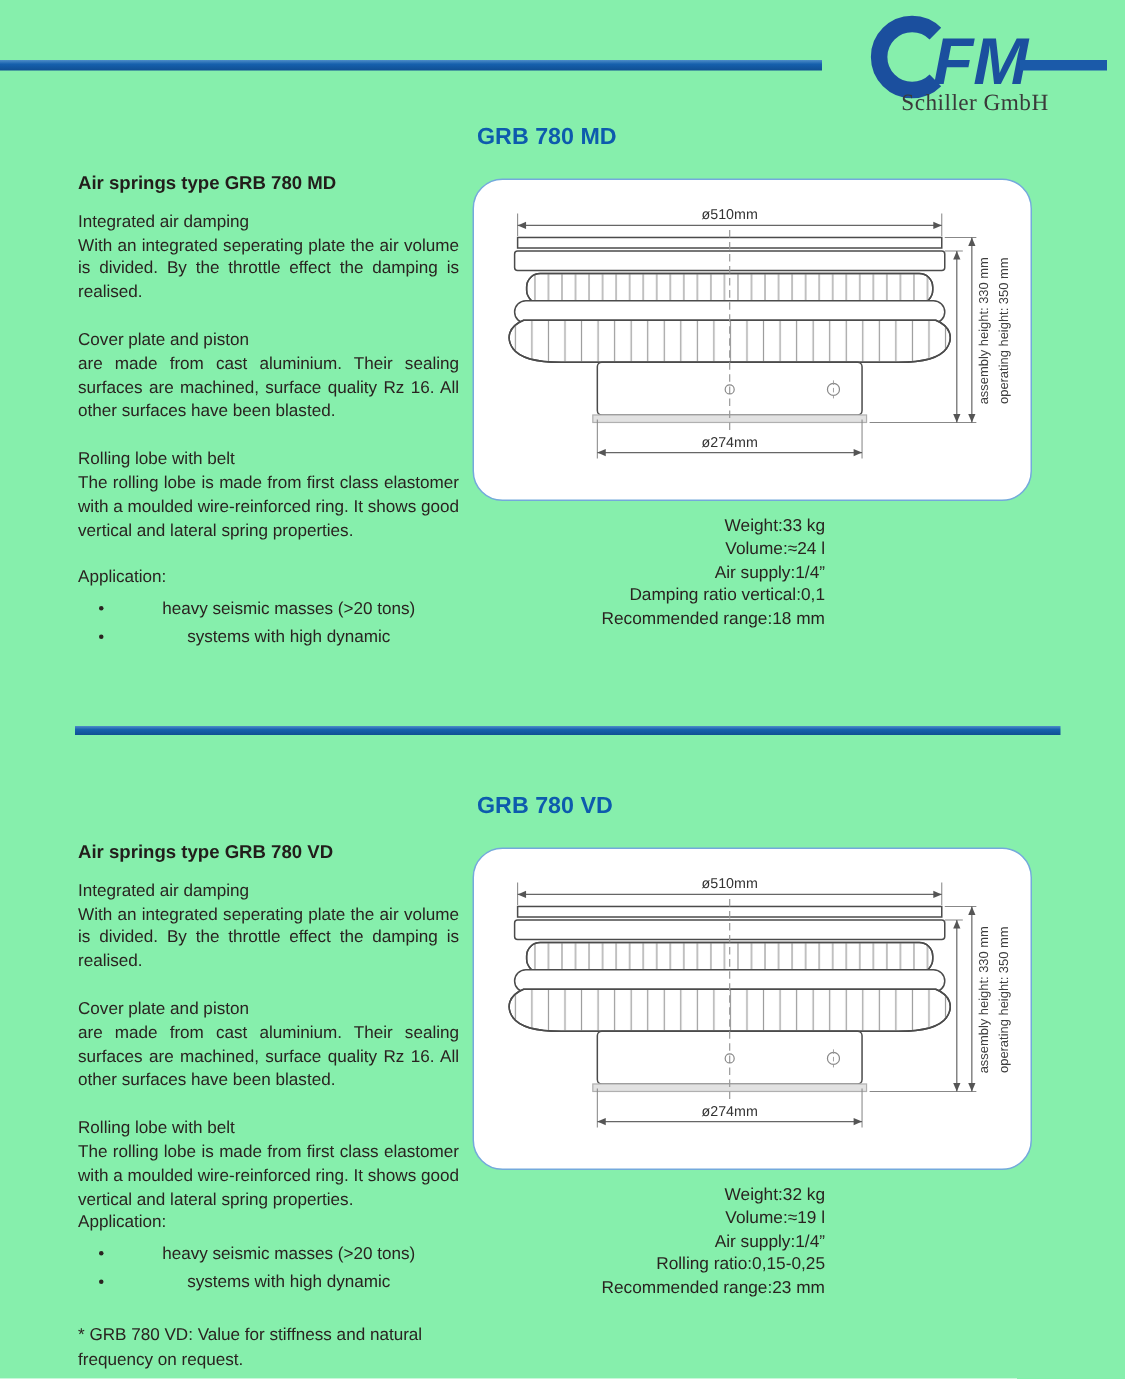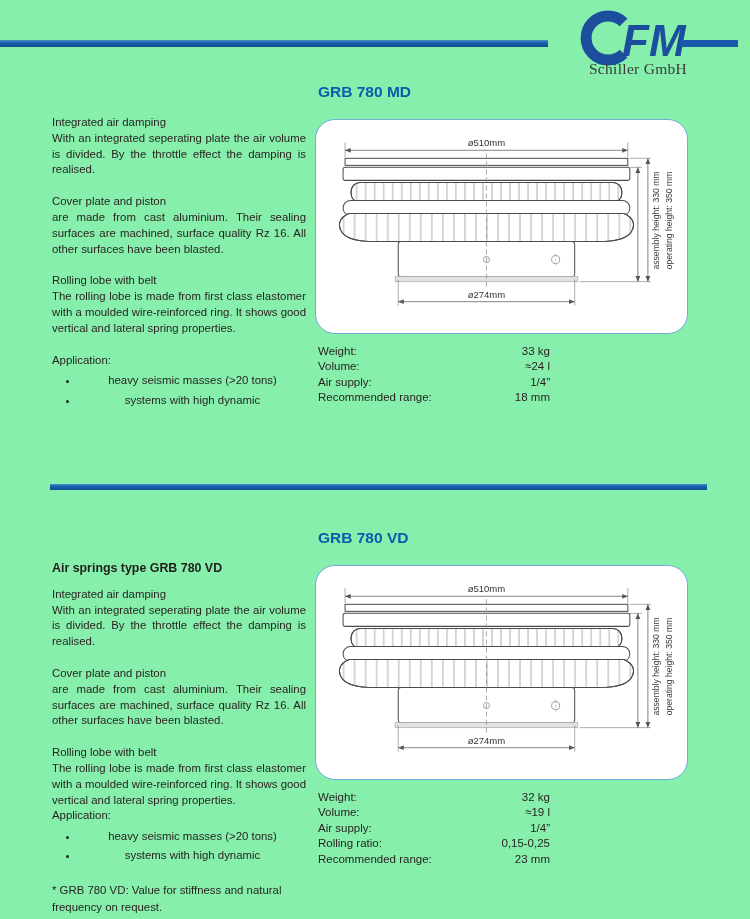--- a/index.html
+++ b/index.html
@@ -5,42 +5,42 @@
   html,body{margin:0;padding:0;background:#ffffff;}
   #page{
     position:relative;width:750px;height:919px;background:#86efac;
     font-family:"Liberation Sans",sans-serif;color:#2a2320;overflow:hidden;
   }
   
   .top-rule{position:absolute;left:0;top:40px;width:548px;height:7px;
     background:linear-gradient(180deg,#4e8dc8 0%,#1660ad 40%,#104f93 100%);}
   .logo{position:absolute;left:578px;top:6px;width:170px;height:76px;}
   .logo svg{position:absolute;left:0;top:0;}
-  .logo-sub{position:absolute;left:4px;top:54px;width:112px;text-align:center;
+  .logo-sub{position:absolute;left:16px;top:54px;width:112px;text-align:center;
     font-family:"Liberation Serif",serif;font-size:15.5px;color:#3a3a3a;letter-spacing:.3px;}
   
   .product{position:absolute;left:0;width:750px;height:440px;}
   .sec-md{top:78px;}
   .sec-vd{top:524px;}
   .sec-title{position:absolute;left:318px;top:5px;margin:0;font-size:15.5px;font-weight:bold;color:#0d5bad;}
   .col{position:absolute;left:52px;top:37px;width:254px;font-size:11.4px;line-height:15.8px;}
   .col h3{font-size:12.4px;margin:0 0 10px 0;color:#221d1b;}
   .col p{margin:0 0 16px 0;text-align:justify;}
   .col .lead{display:block;}
   .app-label{margin-top:12px;}
   .sec-vd .app-label{margin-top:0;}
   ul.bullets{margin:5px 0 0 0;padding-left:27px;}
   ul.bullets li{margin-bottom:3.5px;text-align:center;}
   
   .draw-box{position:absolute;left:315px;top:41px;width:373px;height:215px;
     border:1.5px solid #74a9dc;border-radius:20px;box-sizing:border-box;background:#fff;}
   .draw-box svg{display:block;width:100%;height:100%;}
   
   .spec-table{position:absolute;left:318px;top:266px;width:232px;}
-  .spec-row{display:flex;justify-content:space-between;font-size:11.5px;line-height:15.4px;gap:44px;}
+  .spec-row{display:flex;justify-content:flex-end;font-size:11.5px;line-height:15.4px;}
   
   .divider{position:absolute;left:50px;top:484px;width:657px;height:6px;
     background:linear-gradient(180deg,#4e8dc8 0%,#1660ad 40%,#104f93 100%);}
   .footnote{position:absolute;left:52px;top:882px;width:258px;font-size:11.4px;line-height:16.5px;}
   
   .dim-text{font-family:"Liberation Sans",sans-serif;font-size:9.5px;fill:#333;}
   .dim-text-v{font-family:"Liberation Sans",sans-serif;font-size:8.6px;fill:#3d3d3d;}
 </style>
 </head>
 <body>
@@ -55,20 +55,21 @@
       <text x="44" y="50" font-family="Liberation Sans, sans-serif" font-size="44" font-weight="bold" font-style="italic" fill="#1b4f9e">FM</text>
       <rect x="102" y="34" width="58" height="7" fill="#1b5aa9"></rect>
     </svg>
     <div class="logo-sub">Schiller GmbH</div>
   </div>
 
   <section class="product sec-md">
     <h2 class="sec-title">GRB 780 MD</h2>
 
     <div class="col">
+      <h3>Air springs type GRB 780 MD</h3>
       <p>
         <span class="lead">Integrated air damping</span><span>With an integrated seperating plate the air volume is divided. By the throttle effect the damping is realised.</span>
       </p>
       <p>
         <span class="lead">Cover plate and piston</span><span>are made from cast aluminium. Their sealing surfaces are machined, surface quality Rz 16. All other surfaces have been blasted.</span>
       </p>
       <p>
         <span class="lead">Rolling lobe with belt</span><span>The rolling lobe is made from first class elastomer with a moulded wire-reinforced ring. It shows good vertical and lateral spring properties.</span>
       </p>
       <div class="app-label">Application:</div>
@@ -134,20 +135,24 @@
         </div>
       <div class="spec-row">
           <span>Volume:</span>
           <span>≈24 l</span>
         </div>
       <div class="spec-row">
           <span>Air supply:</span>
           <span>1/4”</span>
         </div>
       <div class="spec-row">
+          <span>Damping ratio vertical:</span>
+          <span>0,1</span>
+        </div>
+      <div class="spec-row">
           <span>Recommended range:</span>
           <span>18 mm</span>
         </div>
     </div>
   </section>
 
   <div class="divider"></div>
 
   <section class="product sec-vd">
     <h2 class="sec-title">GRB 780 VD</h2>

